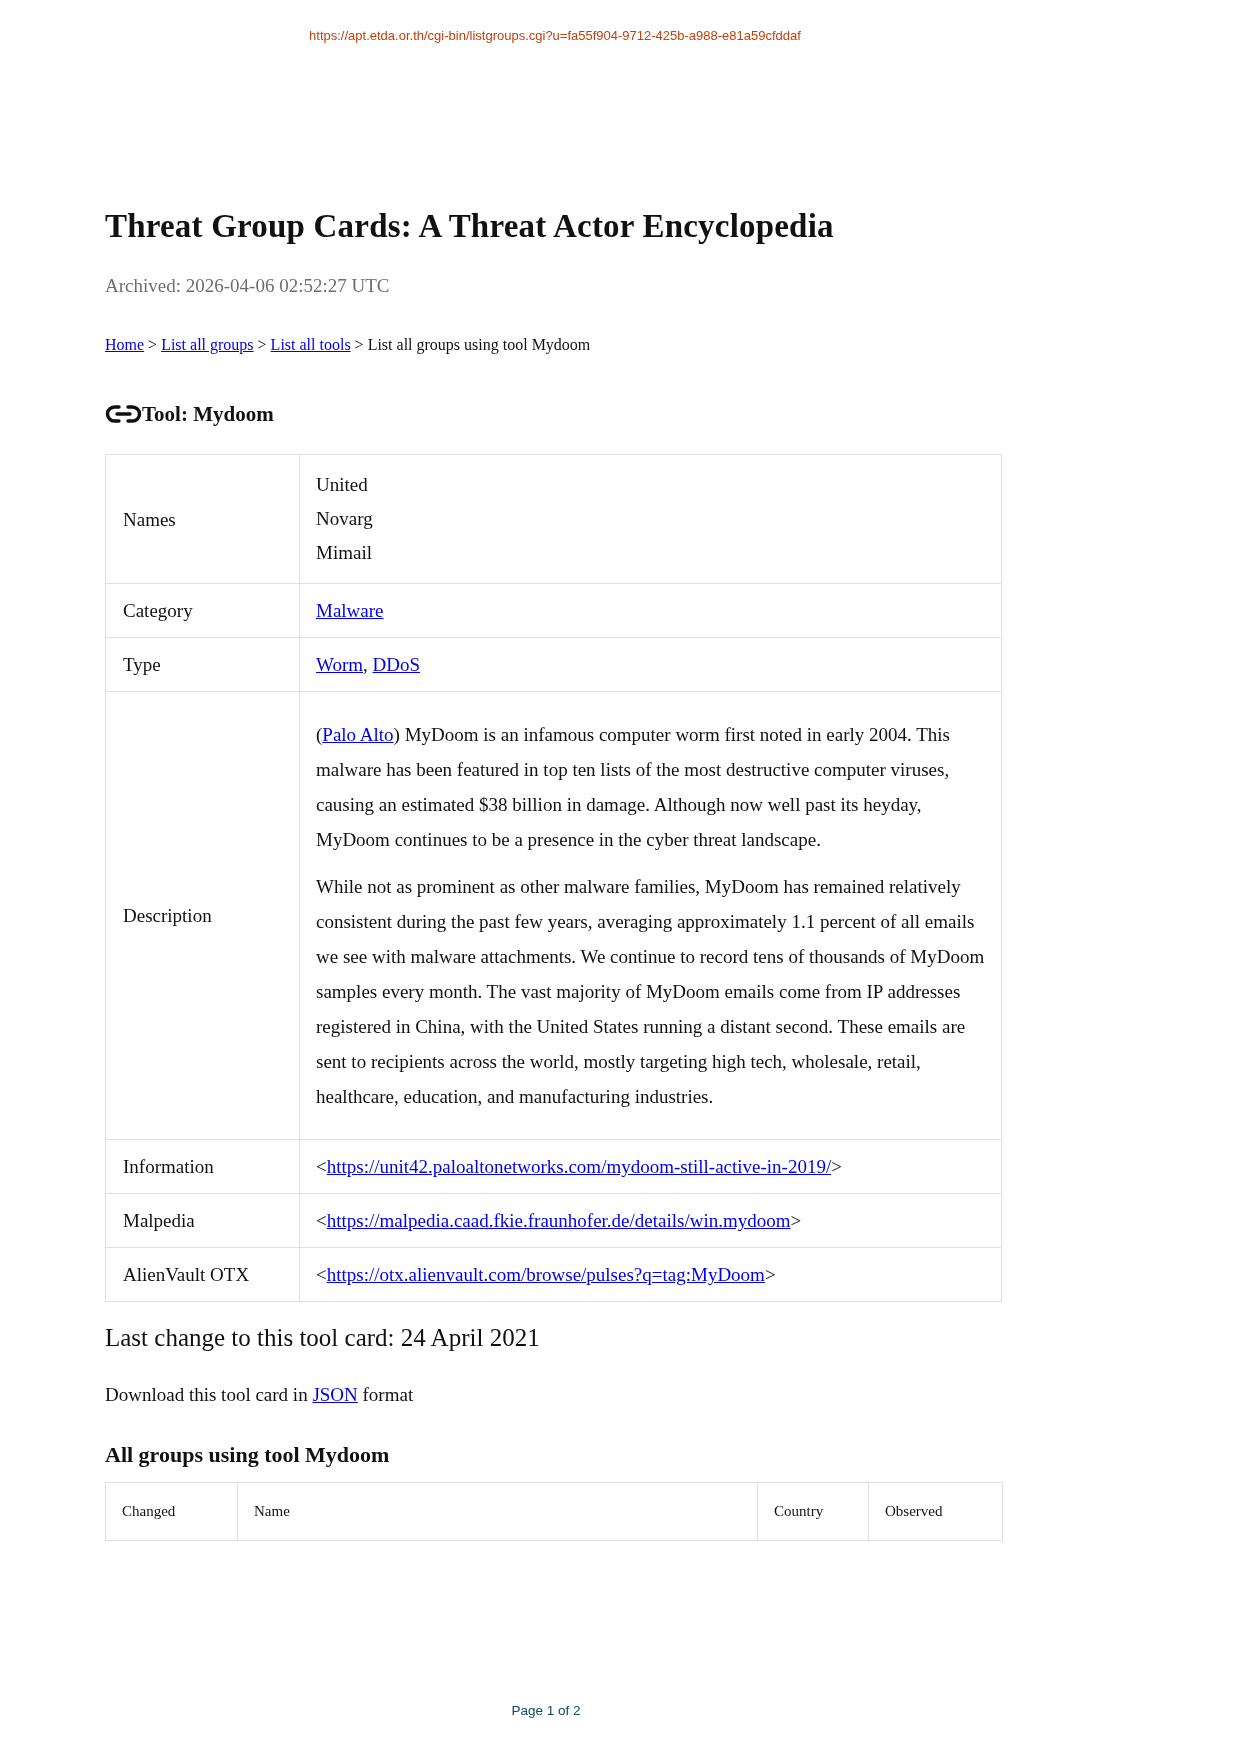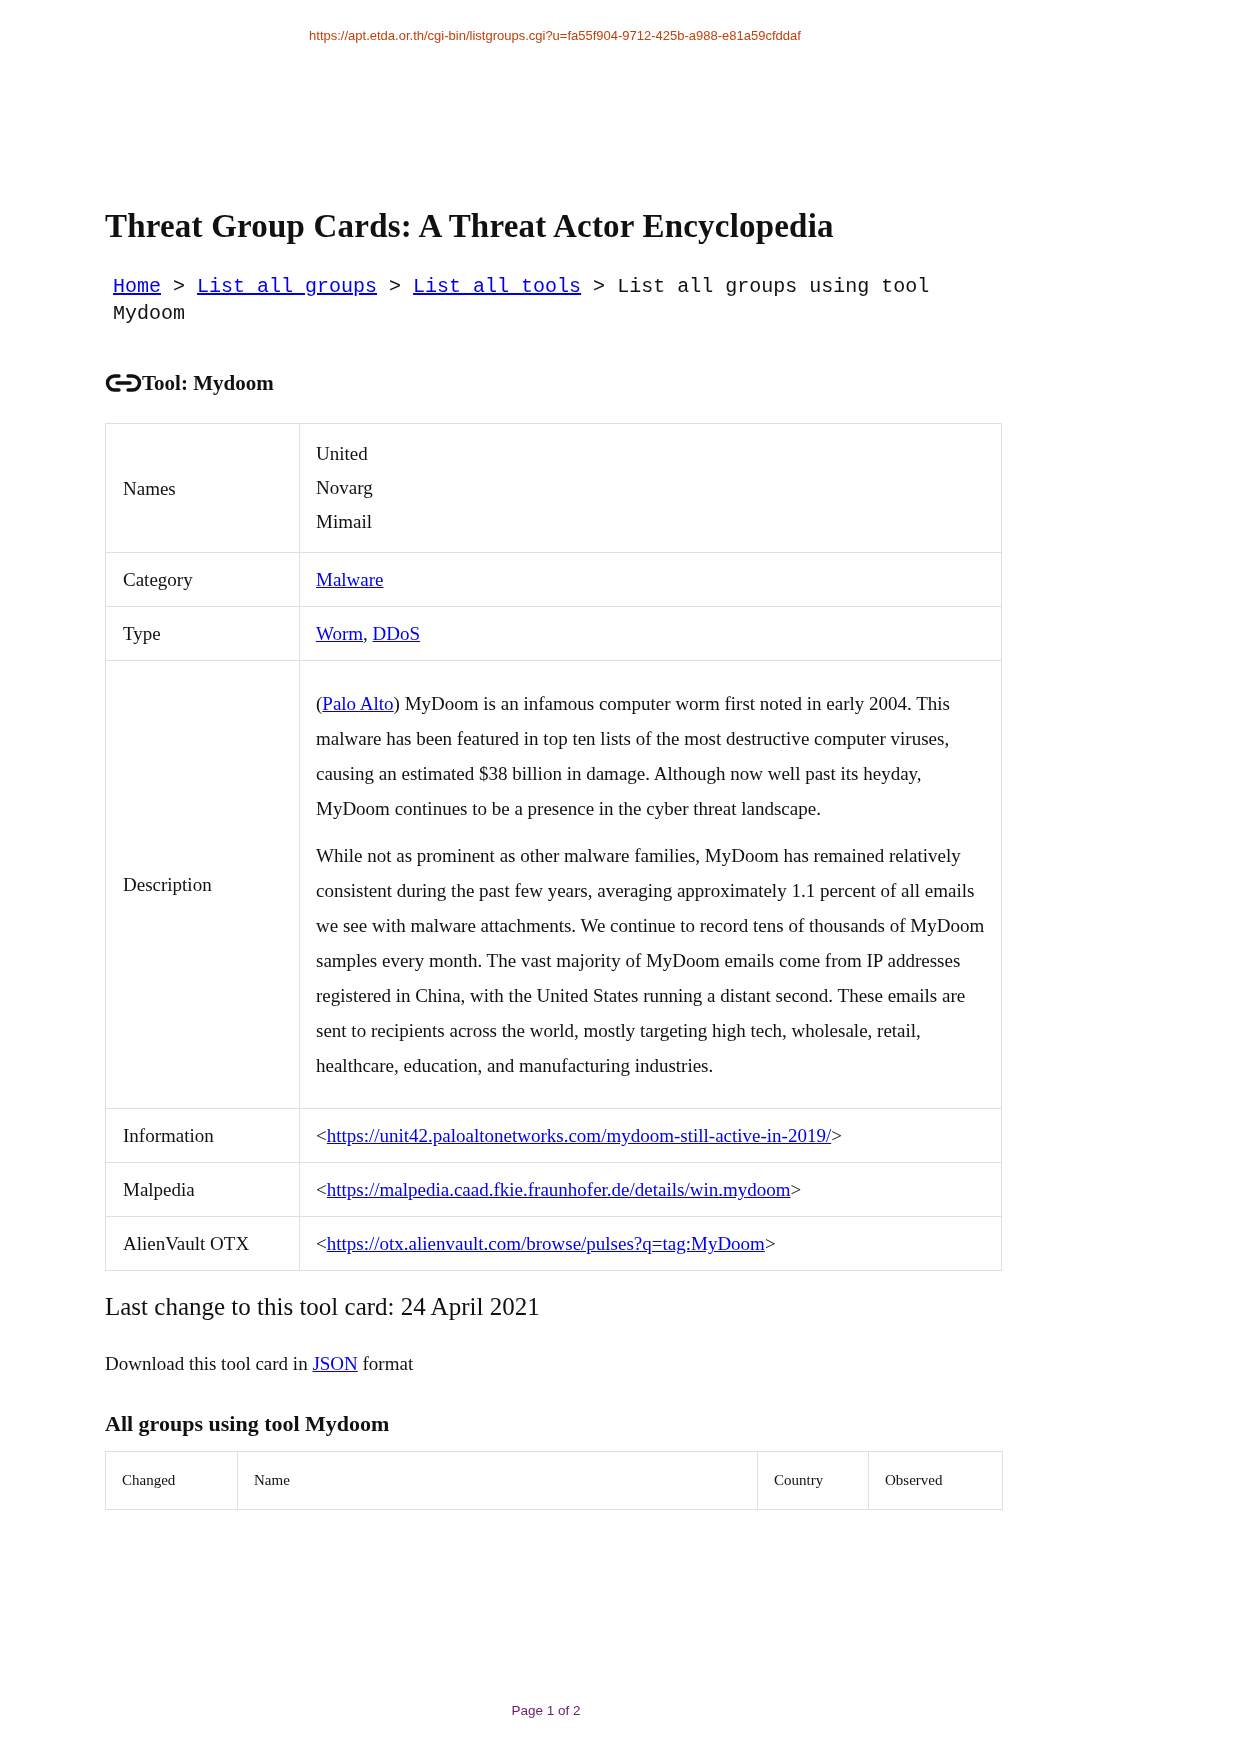--- a/index.html
+++ b/index.html
@@ -25,22 +25,22 @@
   h1.page-title {
     margin: 0 0 26px 0;
     font-size: 33px; line-height: 42px; font-weight: bold;
     letter-spacing: 0.2px;
   }
   p.archived {
     margin: 0 0 32px 0;
     font-size: 19px; line-height: 26px; color: #6e6e6e;
   }
   p.breadcrumb {
-    margin: 0 0 42px 8px;
-    font-size: 20px; line-height: 27px; font-family: Liberation Mono, monospace;
+    margin: 0 0 42px 0;
+    font-size: 16px; line-height: 27px;
   }
   .breadcrumb .sep { color: #111; }
   h2.tool-heading {
     margin: 0 0 26px 0;
     font-size: 21px; line-height: 28px; font-weight: bold;
     display: flex; align-items: center; 
   }
   .link-icon { display: inline-flex; }
   a { color: #0000EE; text-decoration: underline; cursor: pointer; }
   table.tool-card {
@@ -72,32 +72,33 @@
   table.groups-table th {
     border: 1px solid #e0e0e0;
     font-weight: normal; text-align: left;
     padding: 15px 16px; line-height: 27px;
     vertical-align: middle;
   }
   .page-footer {
     position: absolute; top: 1703px; left: 0; width: 1092px;
     text-align: center;
     font-family: "Liberation Sans", sans-serif;
-    font-size: 13.5px; color: #701a75;
+    font-size: 13.5px; color: #0c4a6e;
   }
 </style>
 </head>
 <body>
 
 <div class="url-header">https://apt.etda.or.th/cgi-bin/listgroups.cgi?u=fa55f904-9712-425b-a988-e81a59cfddaf</div>
 
 <div class="content">
 
   <h1 class="page-title">Threat Group Cards: A Threat Actor Encyclopedia</h1>
 
+  <p class="archived">Archived: 2026-04-06 02:52:27 UTC</p>
 
   <p class="breadcrumb"><a href="#">Home</a><span class="sep"> &gt; </span><a href="#">List all groups</a><span class="sep"> &gt; </span><a href="#">List all tools</a><span class="sep"> &gt; </span><span>List all groups using tool Mydoom</span></p>
 
   <h2 class="tool-heading">
     <span class="link-icon">
       <svg width="37" height="20" viewBox="0 0 37 20" fill="none" xmlns="http://www.w3.org/2000/svg">
         <path d="M14 3 H9.5 A7 7 0 0 0 9.5 17 H14" stroke="#111111" stroke-width="3.4" stroke-linecap="round"></path>
         <path d="M23 3 H27.5 A7 7 0 0 1 27.5 17 H23" stroke="#111111" stroke-width="3.4" stroke-linecap="round"></path>
         <path d="M12 10 H25" stroke="#111111" stroke-width="3.4" stroke-linecap="round"></path>
       </svg>

